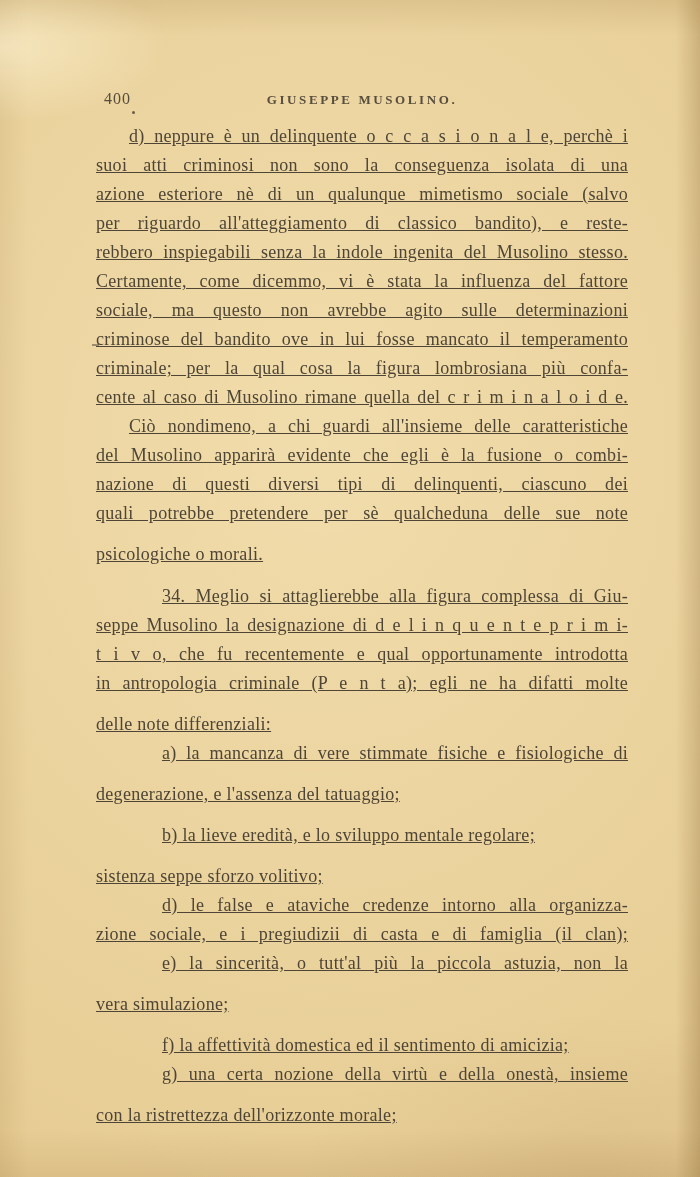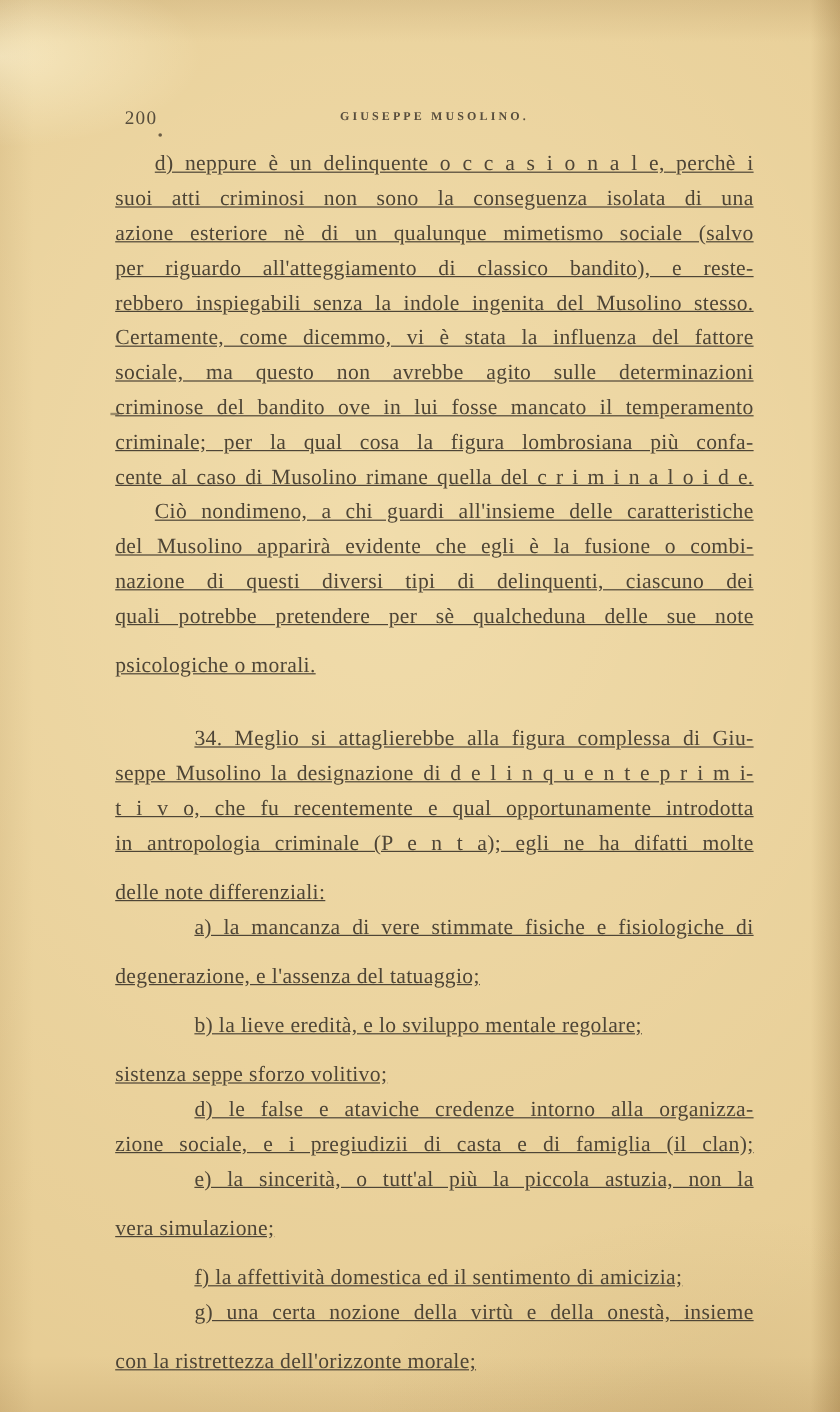--- a/index.html
+++ b/index.html
@@ -22,21 +22,21 @@
       radial-gradient(ellipse 60% 20% at 85% 100%, rgba(130,92,40,0.10), rgba(130,92,40,0.0) 70%);
     color: #4e4536;
   }
   .pagenum {
     position: absolute; left: 104px; top: 90px;
     font-size: 16px; letter-spacing: 1px; color: #574d3c;
   }
   .header {
     position: absolute; left: 96px; width: 532px; top: 92px;
     text-align: center;
-    font-size: 10px; font-weight: bold;
+    font-size: 13px; font-weight: bold;
     letter-spacing: 2.6px;
     color: #584e3d;
   }
   .speck {
     position: absolute; left: 132px; top: 111px;
     width: 3px; height: 3px; border-radius: 50%;
     background: #6b5d45;
   }
   .speck2 {
     position: absolute; left: 92px; top: 344px;
@@ -54,41 +54,41 @@
     text-align-last: justify;
     white-space: nowrap;
     color: #4e4536;
   }
   .line.endline { text-align-last: left; margin-top: 12px; }
 </style>
 </head>
 <body>
 
 <div class="page">
-  <div class="pagenum">200</div>
+  <div class="pagenum">400</div>
   <div class="header">GIUSEPPE MUSOLINO.</div>
   <div class="speck"></div>
   <div class="speck2"></div>
   <div class="body-text" id="text-body">
       <div class="line" style="text-indent: 33px;">d) neppure è un delinquente o c c a s i o n a l e, perchè i</div>
       <div class="line">suoi atti criminosi non sono la conseguenza isolata di una</div>
       <div class="line">azione esteriore nè di un qualunque mimetismo sociale (salvo</div>
       <div class="line">per riguardo all'atteggiamento di classico bandito), e reste-</div>
       <div class="line">rebbero inspiegabili senza la indole ingenita del Musolino stesso.</div>
       <div class="line">Certamente, come dicemmo, vi è stata la influenza del fattore</div>
       <div class="line">sociale, ma questo non avrebbe agito sulle determinazioni</div>
       <div class="line">criminose del bandito ove in lui fosse mancato il temperamento</div>
       <div class="line">criminale; per la qual cosa la figura lombrosiana più confa-</div>
       <div class="line">cente al caso di Musolino rimane quella del c r i m i n a l o i d e.</div>
       <div class="line" style="text-indent: 33px;">Ciò nondimeno, a chi guardi all'insieme delle caratteristiche</div>
       <div class="line">del Musolino apparirà evidente che egli è la fusione o combi-</div>
       <div class="line">nazione di questi diversi tipi di delinquenti, ciascuno dei</div>
       <div class="line">quali potrebbe pretendere per sè qualcheduna delle sue note</div>
       <div class="line endline">psicologiche o morali.</div>
-      <div class="line" style="text-indent: 66px; margin-top: 32px;">34. Meglio si attaglierebbe alla figura complessa di Giu-</div>
+      <div class="line" style="text-indent: 66px; margin-top: 13px;">34. Meglio si attaglierebbe alla figura complessa di Giu-</div>
       <div class="line">seppe Musolino la designazione di d e l i n q u e n t e p r i m i-</div>
       <div class="line">t i v o, che fu recentemente e qual opportunamente introdotta</div>
       <div class="line">in antropologia criminale (P e n t a); egli ne ha difatti molte</div>
       <div class="line endline">delle note differenziali:</div>
       <div class="line" style="text-indent: 66px;">a) la mancanza di vere stimmate fisiche e fisiologiche di</div>
       <div class="line endline">degenerazione, e l'assenza del tatuaggio;</div>
       <div class="line endline" style="text-indent: 66px;">b) la lieve eredità, e lo sviluppo mentale regolare;</div>
       <div class="line endline">sistenza seppe sforzo volitivo;</div>
       <div class="line" style="text-indent: 66px;">d) le false e ataviche credenze intorno alla organizza-</div>
       <div class="line">zione sociale, e i pregiudizii di casta e di famiglia (il clan);</div>

